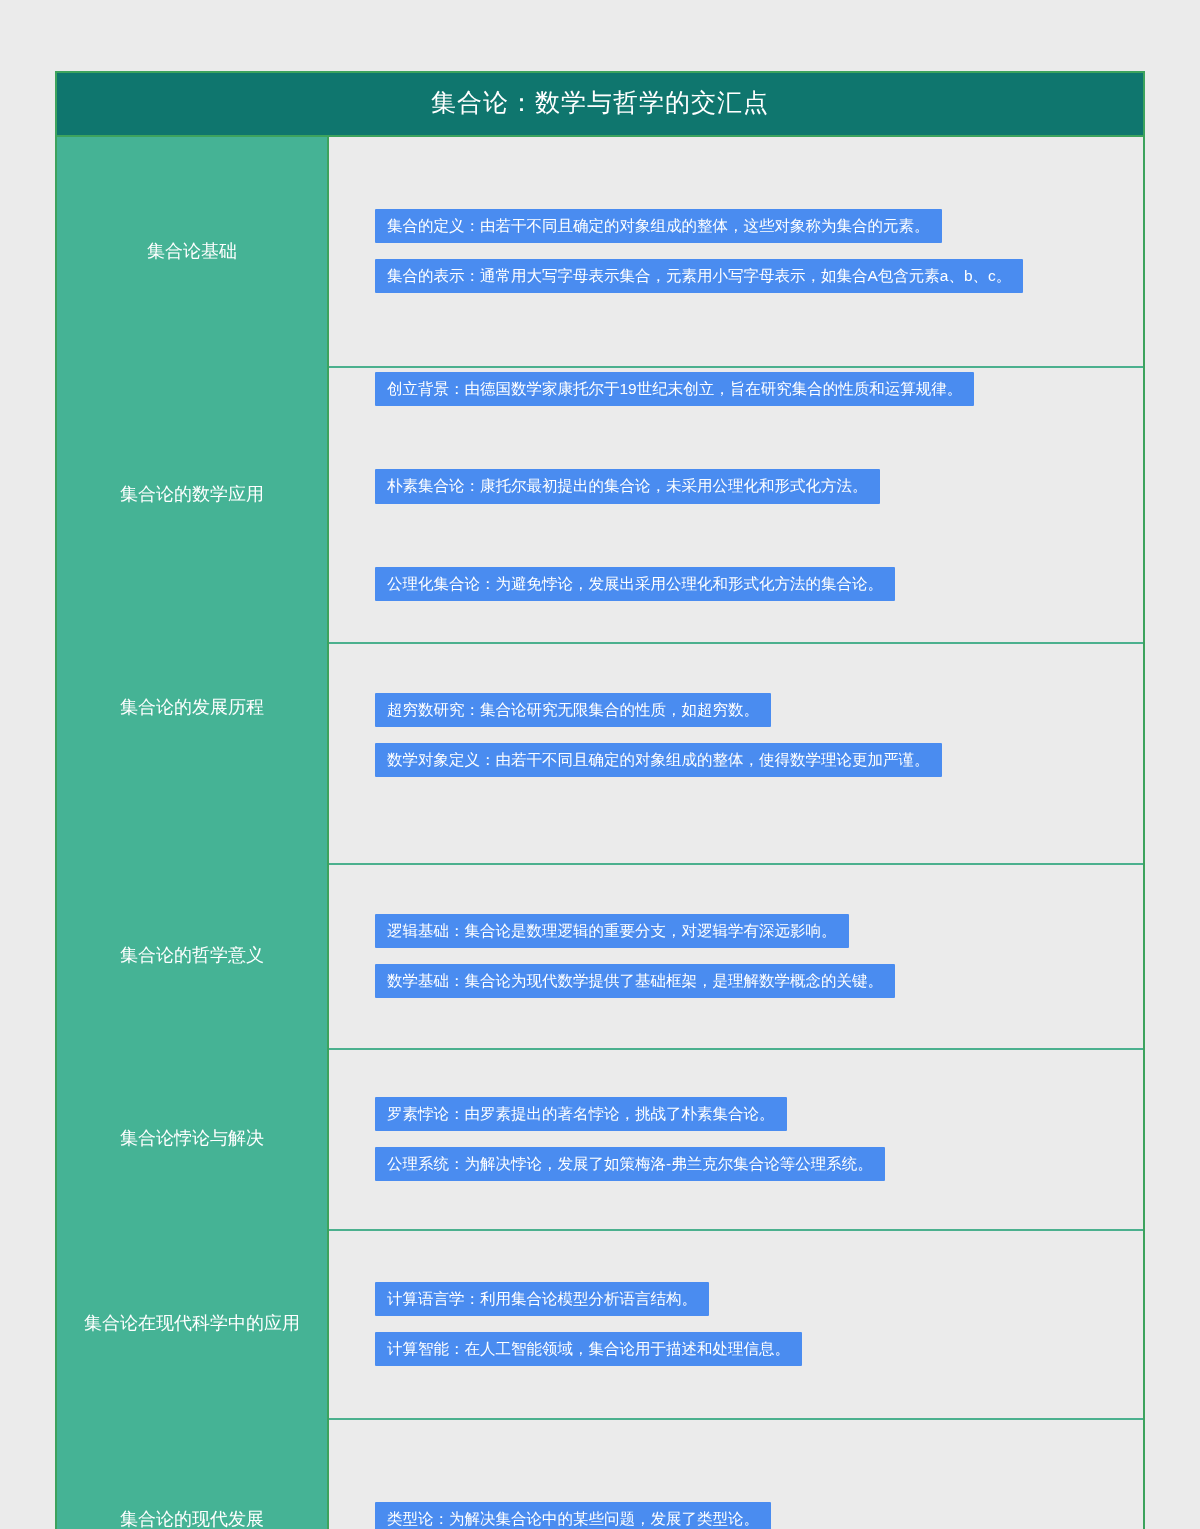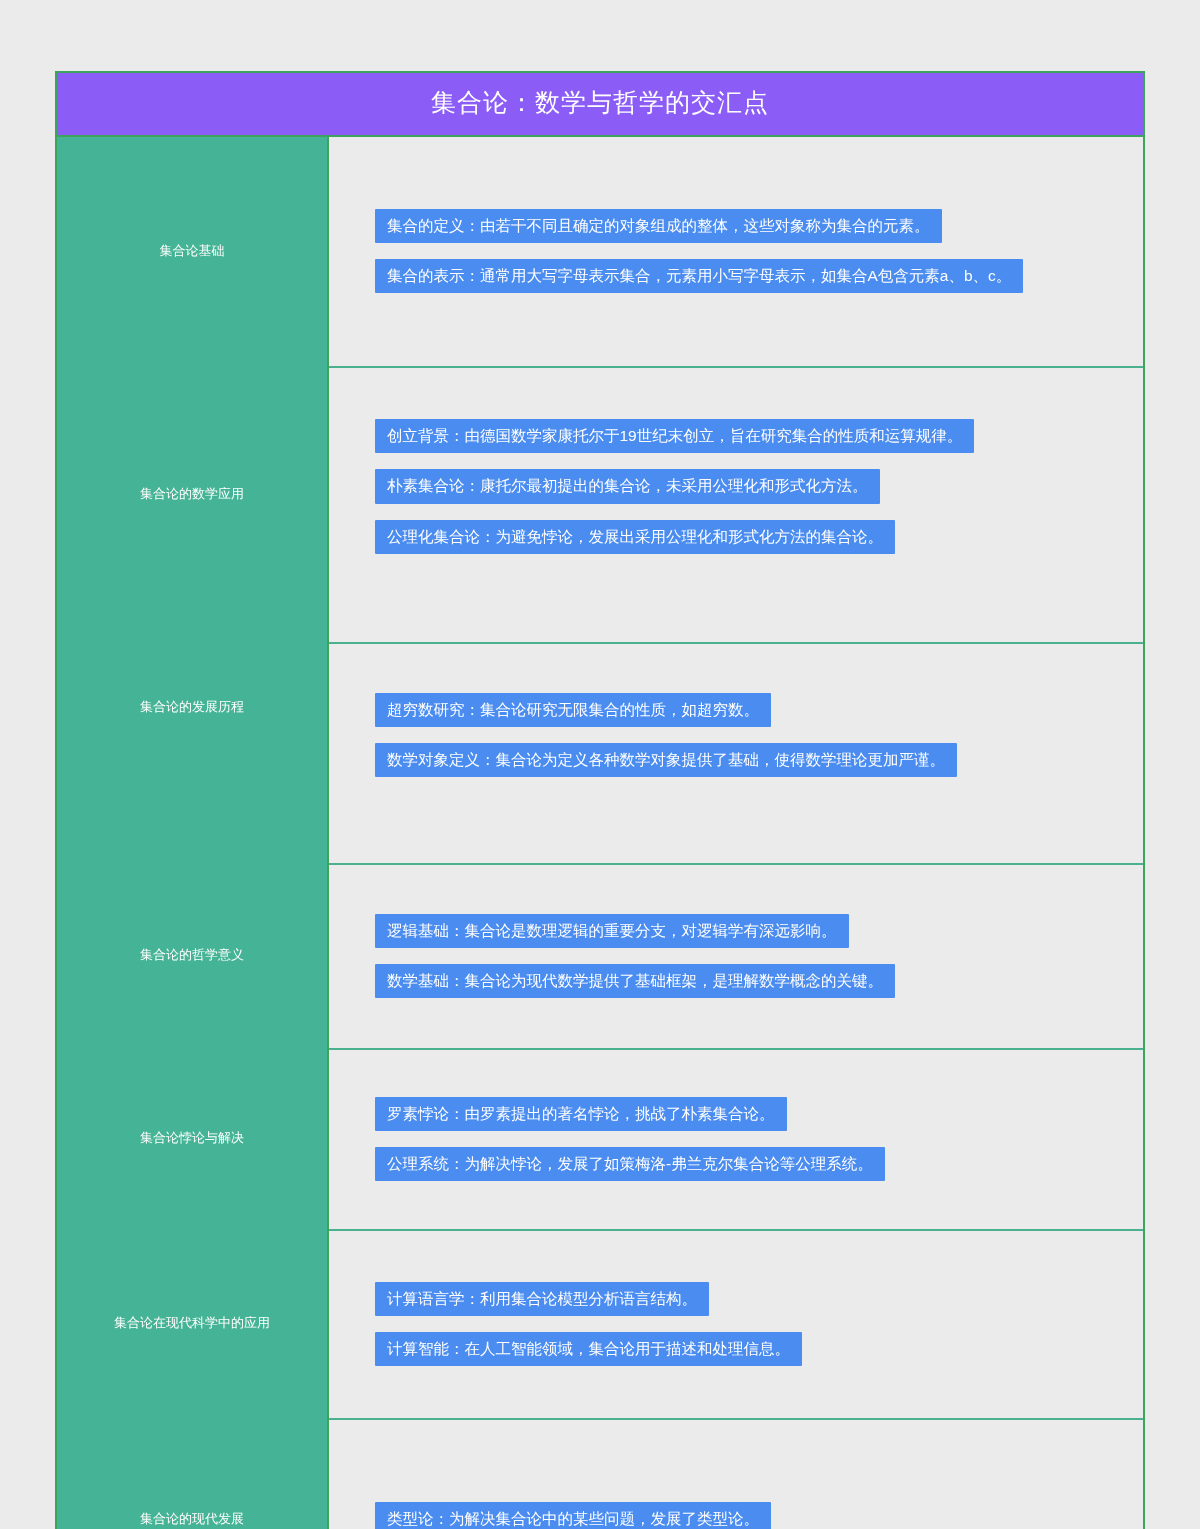--- a/index.html
+++ b/index.html
@@ -22,21 +22,21 @@
     width: 1090px;
     background: #ebebeb;
     border: 2px solid #3da35d;
     box-sizing: border-box;
     display: flex;
     flex-direction: column;
   }
 
   
   .card-header {
-    background: #8b5cf6;
+    background: #0f766e;
     color: #ffffff;
     text-align: center;
     font-size: 25px;
     letter-spacing: 1px;
     padding: 16px 0 18px 0;
     line-height: 1.1;
     font-weight: normal;
     border-bottom: 2px solid #3da35d;
   }
 
@@ -60,21 +60,21 @@
     display: flex;
     flex-direction: column;
     background: #ebebeb;
   }
 
   .branch-label {
     display: flex;
     align-items: center;
     justify-content: center;
     color: #ffffff;
-    font-size: 13px;
+    font-size: 18px;
     text-align: center;
     padding: 0 6px;
     box-sizing: border-box;
   }
 
   .branch-row {
     box-sizing: border-box;
     display: flex;
     flex-direction: column;
     justify-content: center;
@@ -91,21 +91,21 @@
     font-size: 15.5px;
     line-height: 1.25;
     padding: 7px 12px 8px 12px;
     margin: 8px 0;
     white-space: nowrap;
     border-radius: 1px;
   }
 
   
   .h-229 { height: 229px; }
-  .h-240 { height: 240px; }
+  .h-240 { height: 240px; gap: 47px; }
   .h-185 { height: 185px; margin-top: 36px; }
   .h-181 { height: 181px; text-align: center; }
   .h-189 { height: 189px; }
   .h-202 { height: 202px; }
 </style>
 </head>
 <body>
 
 <div id="mindmap-card">
 
@@ -145,21 +145,21 @@
       </div>
 
       <div class="branch-row h-240">
         <span class="leaf-chip">创立背景：由德国数学家康托尔于19世纪末创立，旨在研究集合的性质和运算规律。</span>
         <span class="leaf-chip">朴素集合论：康托尔最初提出的集合论，未采用公理化和形式化方法。</span>
         <span class="leaf-chip">公理化集合论：为避免悖论，发展出采用公理化和形式化方法的集合论。</span>
       </div>
 
       <div class="branch-row h-185">
         <span class="leaf-chip">超穷数研究：集合论研究无限集合的性质，如超穷数。</span>
-        <span class="leaf-chip">数学对象定义：集合论为定义各种数学对象提供了基础，使得数学理论更加严谨。</span>
+        <span class="leaf-chip">数学对象定义：由若干不同且确定的对象组成的整体，使得数学理论更加严谨。</span>
       </div>
 
       <div class="branch-row h-185">
         <span class="leaf-chip">逻辑基础：集合论是数理逻辑的重要分支，对逻辑学有深远影响。</span>
         <span class="leaf-chip">数学基础：集合论为现代数学提供了基础框架，是理解数学概念的关键。</span>
       </div>
 
       <div class="branch-row h-181">
         <span class="leaf-chip">罗素悖论：由罗素提出的著名悖论，挑战了朴素集合论。</span>
         <span class="leaf-chip">公理系统：为解决悖论，发展了如策梅洛-弗兰克尔集合论等公理系统。</span>

